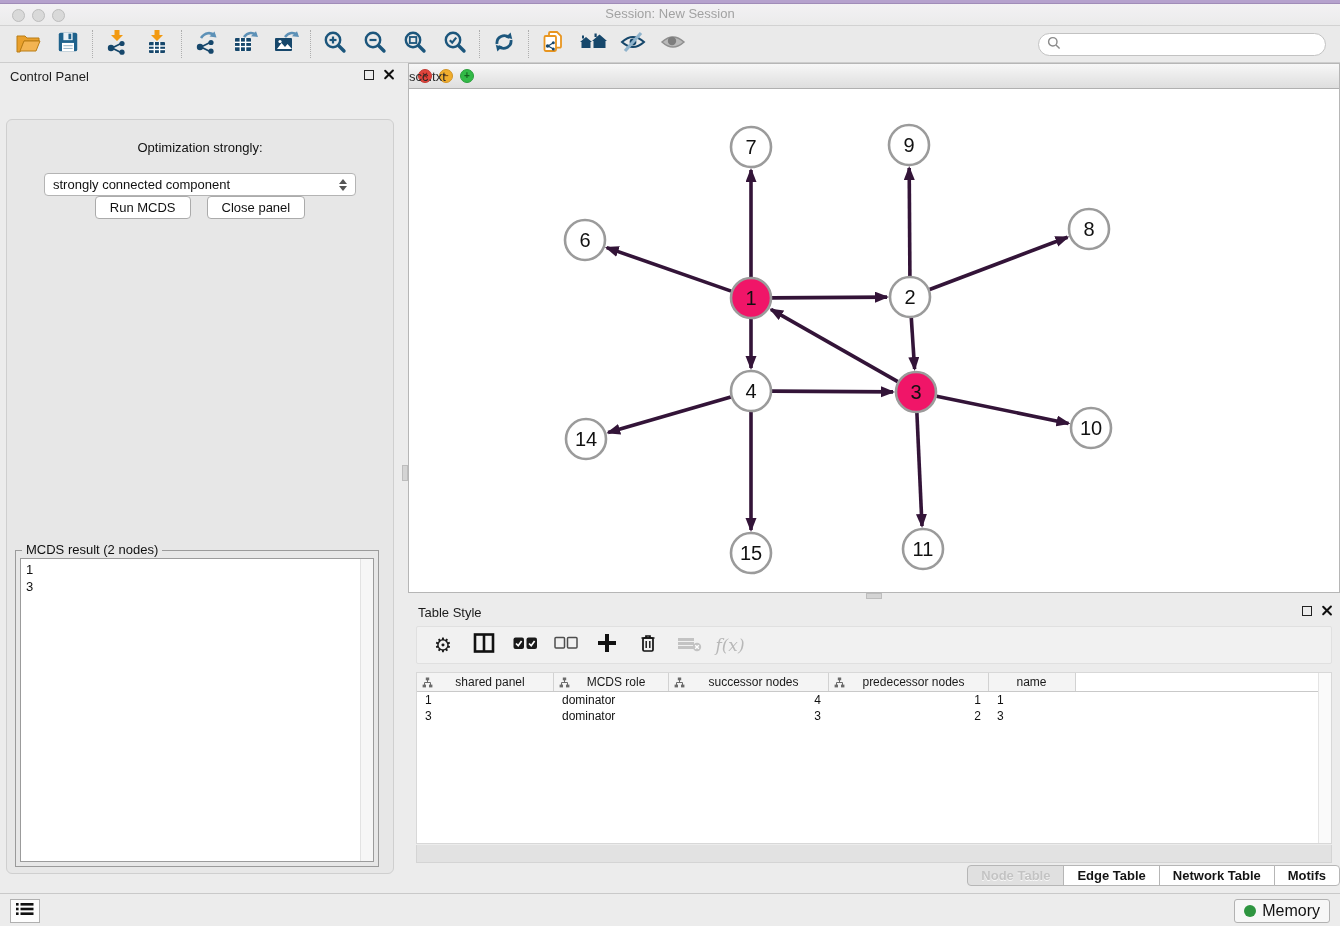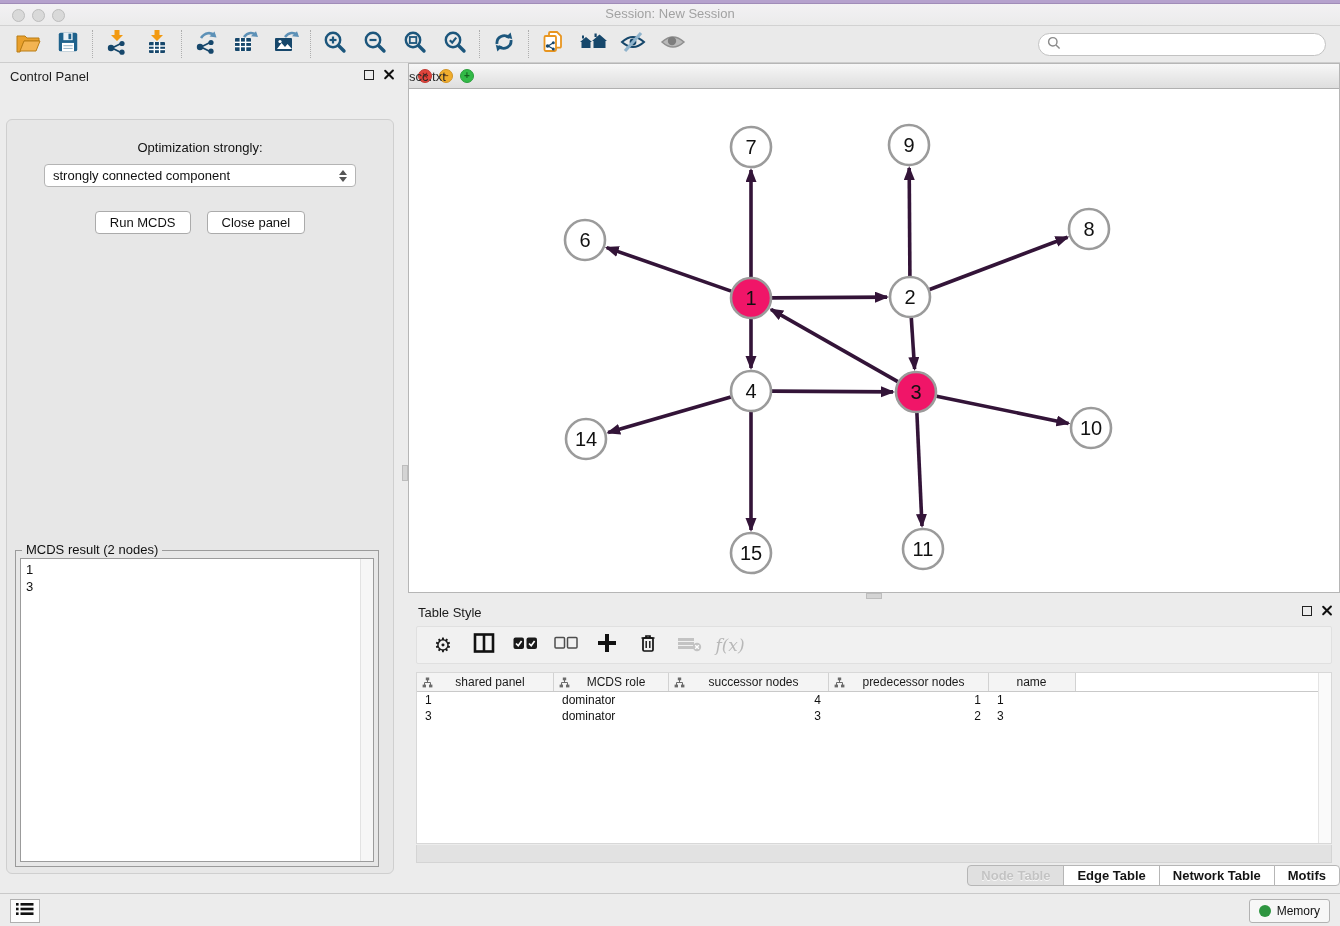--- a/index.html
+++ b/index.html
@@ -30,27 +30,27 @@
   .close-x::before{transform:rotate(45deg)}.close-x::after{transform:rotate(-45deg)}
 
   #cp-tabs{position:absolute;left:0;right:0;top:33px;display:flex;justify-content:center}
   .seg{display:inline-flex;align-items:center;justify-content:center;height:21px;padding:0 13px;background:#fff;border:1px solid #b6b6b6;font-size:13px;font-weight:600;color:#141414;margin-left:-1px;cursor:default;white-space:nowrap}
   .seg:first-child{border-radius:4px 0 0 4px;margin-left:0}
   .seg:last-child{border-radius:0 4px 4px 0}
   .seg.active{background:#e0e0e0;color:#c3c3c3;text-shadow:0 1px 0 #f8f8f8}
 
   #cp-body{position:absolute;left:6px;right:8px;top:56px;bottom:4px;background:#e7e7e7;border:1px solid #cfcfcf;border-radius:6px}
   #opt-label{margin-top:20px;text-align:center;font-size:13px;color:#111}
-  #criterion-select{margin:9px auto 0;width:312px;height:23px;background:#fff;border:1px solid #b4b4b4;border-radius:4px;display:flex;align-items:center;padding:0 8px;font-size:13px;color:#111}
+  #criterion-select{margin:18px auto 0;width:312px;height:23px;background:#fff;border:1px solid #b4b4b4;border-radius:4px;display:flex;align-items:center;padding:0 8px;font-size:13px;color:#111}
   #criterion-select .sel-text{flex:1}
   .updown{display:flex;flex-direction:column;align-items:center;gap:2px}
   .updown i{display:block;width:0;height:0;border-left:4px solid transparent;border-right:4px solid transparent}
   .updown .up{border-bottom:5px solid #555}
   .updown .down{border-top:5px solid #555}
-  #cp-buttons{margin-top:24px;display:flex;justify-content:center;gap:16px}
+  #cp-buttons{margin-top:0;display:flex;justify-content:center;gap:16px}
   .mac-btn{height:23px;padding:0 14px;background:#fff;border:1px solid #ababab;border-radius:4px;font-size:13px;color:#111;display:flex;align-items:center;cursor:default}
 
   #mcds-fieldset{position:absolute;left:8px;right:14px;top:430px;bottom:6px;border:1px solid #9a9a9a;background:transparent}
   #mcds-legend{position:absolute;top:-9px;left:6px;background:#e7e7e7;padding:0 4px;font-size:13px;color:#111}
   #mcds-textarea{position:absolute;left:4px;right:4px;top:7px;bottom:4px;background:#fff;border:1px solid #9b9b9b}
   #mcds-lines{position:absolute;left:0;top:0;right:14px;padding:2px 5px;font-size:13px;line-height:17px;color:#111}
   #mcds-scroll{position:absolute;right:0;top:0;bottom:0;width:13px;background:#f6f6f6;border-left:1px solid #e2e2e2}
 
   
   #v-splitter{position:absolute;left:402px;top:63px;width:6px;height:815px}
@@ -87,21 +87,21 @@
   .td.num{justify-content:flex-end}
   #tp-vscroll{position:absolute;right:0;top:0;bottom:0;width:13px;background:#fafafa;border-left:1px solid #e4e4e4}
   #tp-bottomstrip{position:absolute;left:8px;right:8px;top:246px;height:18px;background:#e2e2e2;border:1px solid #d4d4d4;border-top:none}
   #tp-tabs{position:absolute;left:0;right:0;top:266px;display:flex;justify-content:flex-end}
 
   
   #statusbar{position:absolute;left:0;right:0;top:893px;height:33px;background:#ececec;border-top:1px solid #c9c9c9}
   #task-history-button{position:absolute;left:10px;top:5px;width:30px;height:24px;background:#fdfdfd;border:1px solid #b0b0b0;display:flex;align-items:center;justify-content:center}
   #memory-button{position:absolute;right:10px;top:5px;height:24px;padding:0 9px;background:#f7f7f7;border:1px solid #b2b2b2;border-radius:3px;display:flex;align-items:center;gap:6px}
   #memory-dot{width:12px;height:12px;border-radius:50%;background:#2e9540}
-  #memory-label{font-size:12px;color:#111}
+  #memory-label{font-size:16px;color:#111}
 </style>
 </head>
 <body>
 
 <div id="titlebar">
   <div class="traffic">
     <span class="light"></span>
     <span class="light"></span>
     <span class="light"></span>
   </div>

